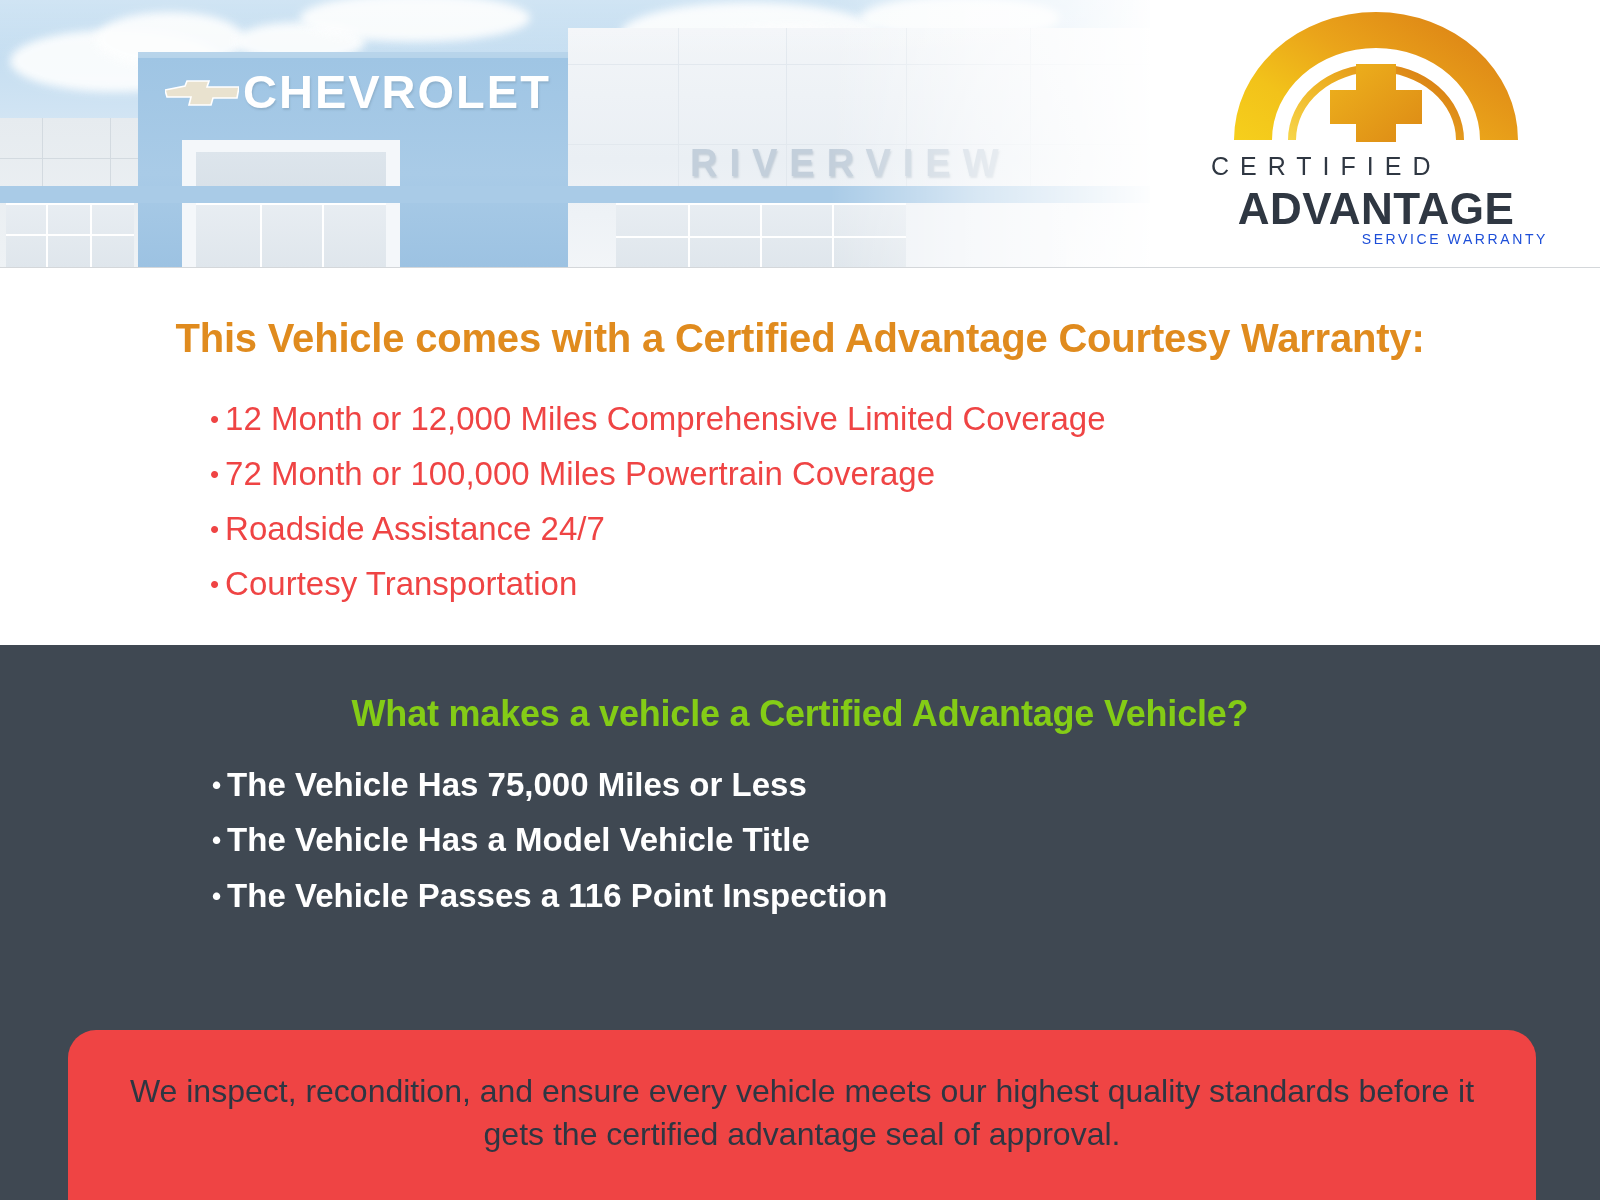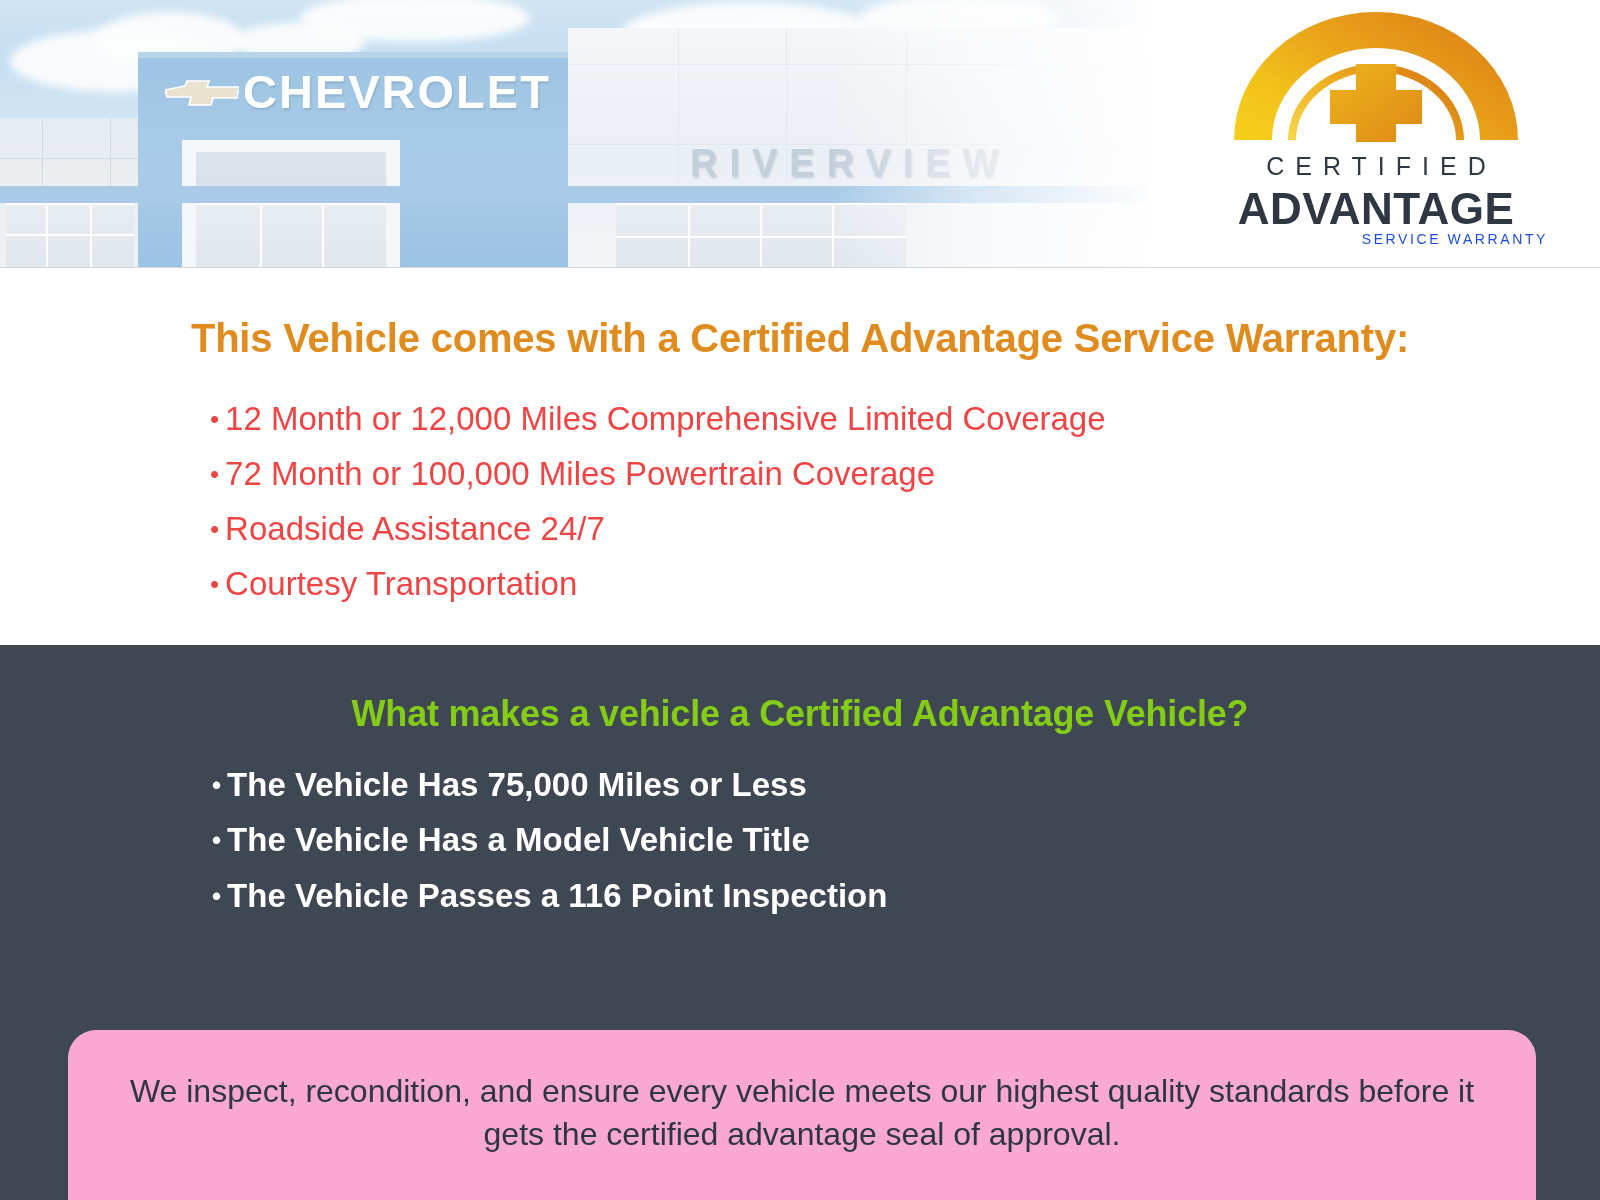--- a/index.html
+++ b/index.html
@@ -110,21 +110,20 @@
   }
 
   
   .logo {
     position:absolute; right:48px; top:12px;
     width:352px; height:240px;
   }
   .logo-arc { position:absolute; left:18px; top:0px; width:316px; height:130px; }
   .logo-certified {
     position:absolute; left:0; top:140px; width:352px;
-    text-align:center;
     font-size:25px; font-weight:400; letter-spacing:11px;
     color:#2f3742; text-indent:11px;
   }
   .logo-advantage {
     position:absolute; left:0; top:172px; width:352px;
     text-align:center;
     font-size:44px; font-weight:700; letter-spacing:0.5px;
     color:#2f3742;
   }
   .logo-sw {
@@ -164,21 +163,21 @@
   .d-item {
     font-size:33px; font-weight:700; color:#ffffff;
     line-height:1.68; white-space:nowrap;
   }
   .d-item .bul { font-size:26px; vertical-align:2px; padding-right:6px; }
 
   
   .card {
     position:absolute; left:68px; top:1030px;
     width:1468px; height:170px;
-    background:#f9a8d4;
+    background:#ef4444;
     border-radius:28px 28px 0 0;
     padding-left:12px;
   }
   .card-text {
     position:absolute; left:60px; top:40px; width:1348px;
     text-align:center;
     font-size:32px; font-weight:400; color:#2e3642;
     line-height:1.34;
   }
 </style>
@@ -283,21 +282,21 @@
           <polygon points="138,52 178,52 178,78 204,78 204,112 178,112 178,130 138,130 138,112 112,112 112,78 138,78" fill="url(#plusGrad)"></polygon>
         </svg>
       </div>
       <div class="logo-certified">CERTIFIED</div>
       <div class="logo-advantage">ADVANTAGE</div>
       <div class="logo-sw">SERVICE WARRANTY</div>
     </div>
   </div>
 
   <div class="white-sec">
-    <div class="headline">This Vehicle comes with a Certified Advantage Service Warranty:</div>
+    <div class="headline">This Vehicle comes with a Certified Advantage Courtesy Warranty:</div>
 
     <div class="w-list">
       <div class="w-item">
         <span class="bul">•</span><span>12 Month or 12,000 Miles Comprehensive Limited Coverage</span>
       </div>
       <div class="w-item">
         <span class="bul">•</span><span>72 Month or 100,000 Miles Powertrain Coverage</span>
       </div>
       <div class="w-item">
         <span class="bul">•</span><span>Roadside Assistance 24/7</span>

